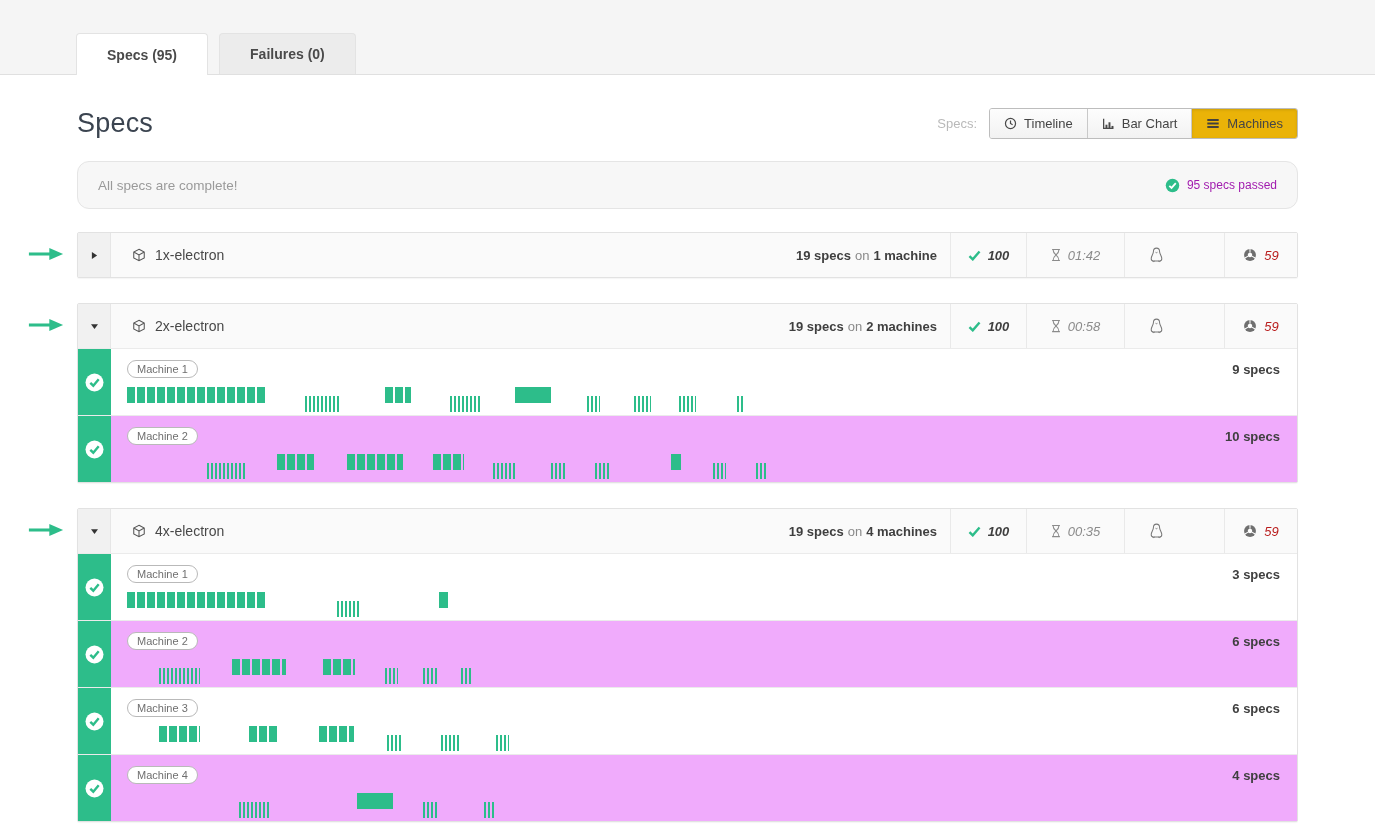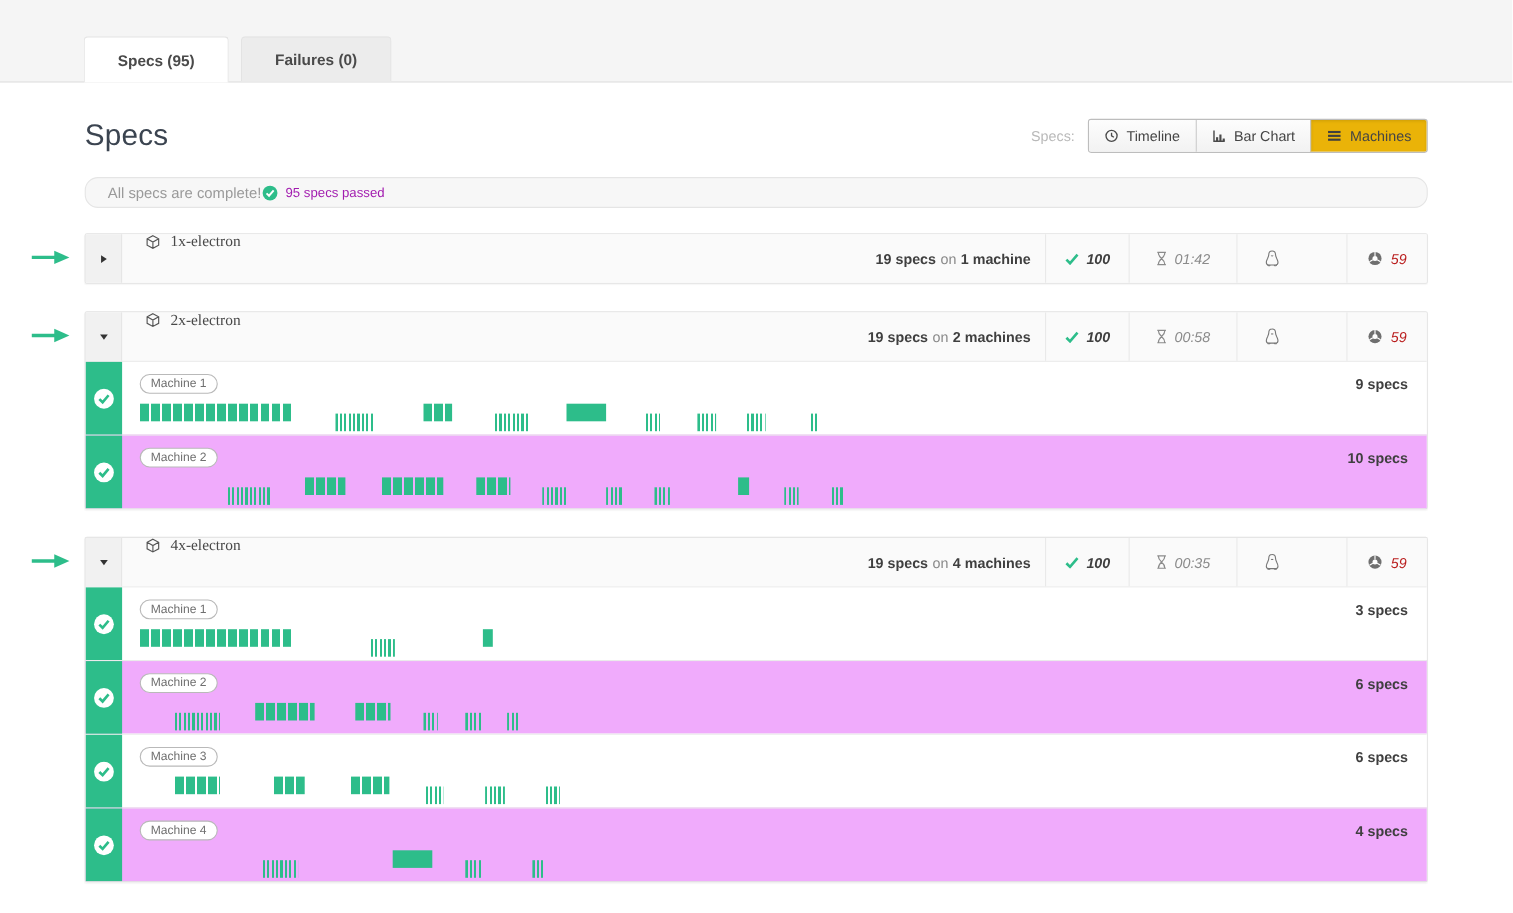--- a/index.html
+++ b/index.html
@@ -21,38 +21,38 @@
   h1.page-title { font-size:27px; font-weight:400; color:#3b4450; letter-spacing:.2px; }
   .views { display:flex; align-items:center; gap:12px; }
   .views-label { font-size:13px; color:#b9b9b9; }
   .btn-group { display:flex; border:1px solid #bdbdbd; border-radius:3px; overflow:hidden; }
   .view-btn { display:flex; align-items:center; gap:7px; padding:7px 14px; font-size:13px;
     color:#454545; background:linear-gradient(#fdfdfd,#f2f2f2); cursor:pointer;
     border-left:1px solid #c9c9c9; }
   .view-btn:first-child { border-left:none; }
   .view-btn.active { background:#eab308; box-shadow:inset 0 1px 3px rgba(0,0,0,.12); }
 
-  .banner { margin-top:22px; height:28px; background:#f7f7f7; border:1px solid #e5e5e5;
-    border-radius:12px; display:flex; align-items:center; 
+  .banner { margin-top:22px; height:48px; background:#f7f7f7; border:1px solid #e5e5e5;
+    border-radius:12px; display:flex; align-items:center; justify-content:space-between;
     padding:0 20px; }
   .banner-msg { font-size:13.5px; color:#9a9a9a; }
   .banner-status { display:flex; align-items:center; gap:7px; font-size:12px; color:#a21caf; }
 
   .group-wrap { position:relative; margin-top:25px; }
   .group-wrap.first { margin-top:23px; }
   .annot-arrow { position:absolute; left:-50px; top:14px; width:38px; height:16px; }
 
   .group { border:1px solid #e2e2e2; border-radius:2px; background:#fff;
     box-shadow:0 1px 1px rgba(0,0,0,.04); }
   .group-header { height:44px; display:flex; align-items:stretch; background:#fafafa;
     cursor:pointer; }
   .expand-cell { width:33px; background:#f1f1f1; border-right:1px solid #e6e6e6;
     display:flex; align-items:center; justify-content:center; }
-  .group-name { display:flex; align-items:flex-start; gap:9px; padding-left:21px;
-    font-size:14px; font-weight:500; color:#484848;font-family:Liberation Serif, serif; }
+  .group-name { display:flex; align-items:center; gap:9px; padding-left:21px;
+    font-size:14px; font-weight:500; color:#484848; }
   .spacer { flex:1; }
   .specs-on { display:flex; align-items:center; gap:4px; font-size:13px; padding-right:13px; }
   .specs-on b { color:#3f3f3f; }
   .specs-on .on-word { color:#8a8a8a; }
   .stat { display:flex; align-items:center; justify-content:center; gap:7px;
     border-left:1px solid #e9e9e9; font-size:13px;font-style:italic; }
   .w-pass{ width:76px; color:#3f3f3f; font-weight:bold; }
   .w-time{ width:98px; color:#8b8b8b; }
   .w-os{ width:64px; }
   .w-browser{ width:73px; color:#b91c1c;margin-left:36px; }

